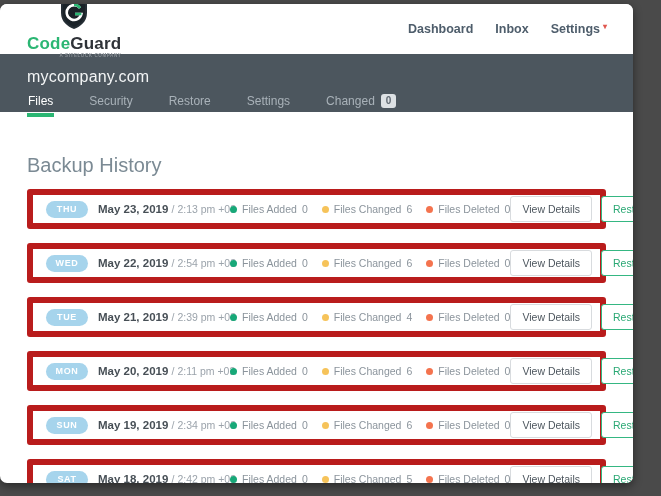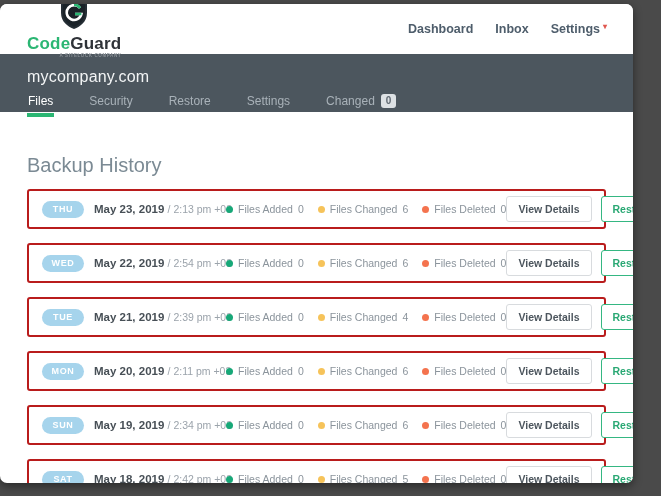--- a/index.html
+++ b/index.html
@@ -49,40 +49,40 @@
   .tab.active { color:#ffffff; font-weight:400; border-bottom-color:#2bb673; }
   .tab-badge {
     background:#dde1e4; color:#5f6871; font-size:10px; font-weight:700;
     border-radius:3px; padding:1px 5px; line-height:12px;
   }
   
   .main { padding:14px 27px 0; }
   .page-title { font-size:20px; font-weight:400; color:#7b8a94; margin-bottom:12px;margin-top:28px; }
   .row {
     display:flex; align-items:center; height:40px; margin-bottom:14px;
-    border:2px solid #b91c1c; border-radius:3px; background:#fff;
+    border:6px solid #b91c1c; border-radius:3px; background:#fff;
     padding:0 13px;
   }
   .day-pill {
     flex:none; width:42px; height:17px; border-radius:9px; background:#a6d4ec;
     color:#ffffff; font-size:9px; font-weight:700; letter-spacing:.6px;
     display:flex; align-items:center; justify-content:center;
   }
   .date-block { flex:none; width:122px; margin-left:10px; white-space:nowrap; font-size:11.5px; }
   .date-strong { font-weight:700; color:#474f56; }
   .date-time { color:#9ba3ab; font-size:10.5px; }
   .stats { display:flex; gap:14px; margin-left:10px; align-items:center; }
   .stat { display:flex; align-items:center; gap:5px; font-size:10.5px; color:#8b949c; white-space:nowrap; }
   .dot { width:7px; height:7px; border-radius:50%; flex:none; }
   .dot.added   { background:#17a878; }
   .dot.changed { background:#f6c35a; }
   .dot.deleted { background:#f4734e; }
   .row-buttons { margin-left:auto; display:flex; gap:9px; }
   .btn {
-    background:#fff; border-radius:3px; font-size:10.5px; font-weight:700;
+    background:#fff; border-radius:3px; font-size:10.5px; font-weight:400;
     padding:6px 11px; cursor:pointer; font-family:"Liberation Sans", sans-serif;
     white-space:nowrap;
   }
   .btn.view { border:1px solid #d8dbde; color:#4d565e; }
   .btn.restore { border:1px solid #35b782; color:#2aa874; }
 </style>
 </head>
 <body>
 
 <div class="card">

